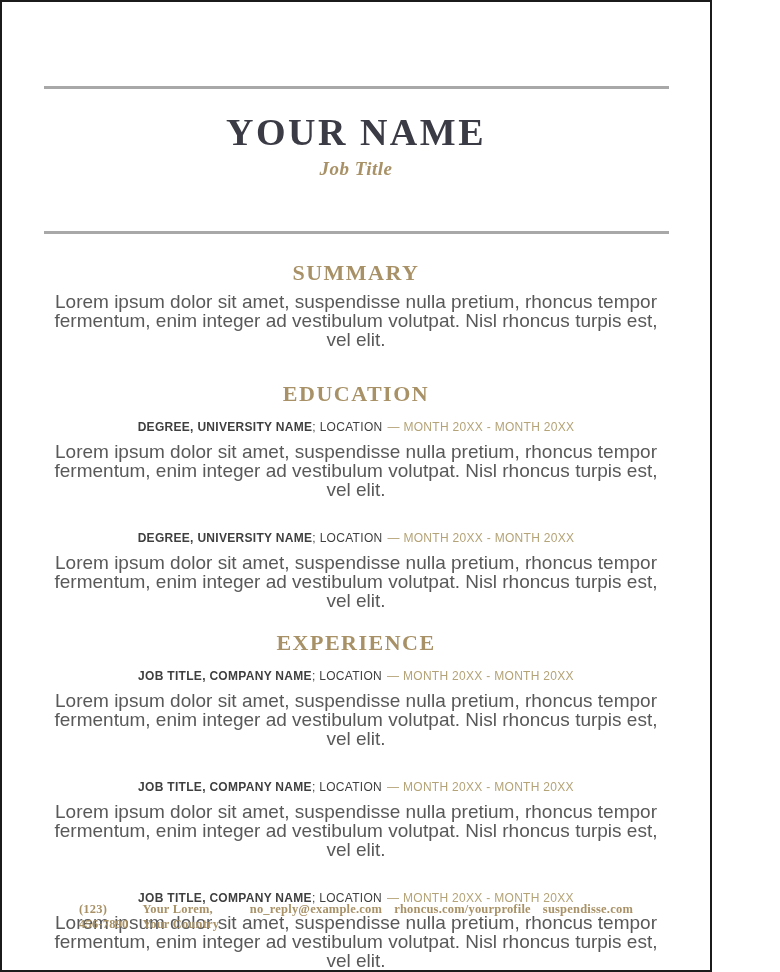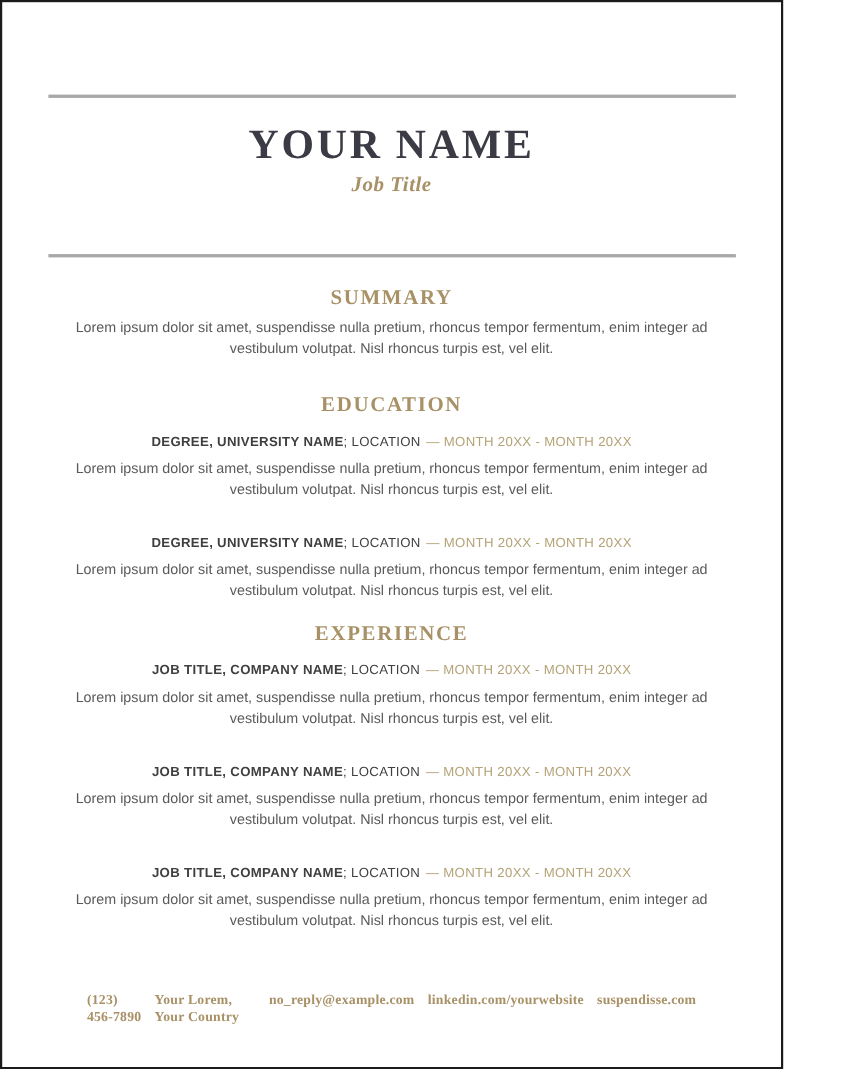--- a/index.html
+++ b/index.html
@@ -57,42 +57,42 @@
 
   
   .section { text-align: center; }
   .section-summary    { margin-top: 26px; }
   .section-education  { margin-top: 32px; }
   .section-experience { margin-top: 20px; }
 
   .section-heading {
     font-family: "Liberation Serif", serif;
     font-weight: 700;
-    font-size: 19px;
+    font-size: 22px;
     line-height: 1.2;
     letter-spacing: 1.5px;
     color: var(--accent-gold);
   }
 
   .entry { margin-top: 13px; }
   .entry + .entry { margin-top: 32px; }
   .section-summary .entry { margin-top: 5px; }
 
   .entry-title {
     font-size: 12px;
     line-height: 15px;
     letter-spacing: 0.3px;
     color: var(--entry-dark);
   }
   .entry-title .t-bold { font-weight: 700; }
   .entry-title .t-dates { color: var(--accent-gold-light); margin-left: 5px; }
 
   .entry-body {
     margin-top: 7px;
-    font-size: 13px;
+    font-size: 19px;
     line-height: 19px;
     color: var(--body-gray);
   }
   .section-summary .entry-body { margin-top: 0; }
 
   
   .footer {
     position: absolute;
     left: 77px;
     right: 77px;
@@ -166,17 +166,17 @@
         </div>
       </section>
 
     </main>
   </div>
 
   <footer class="footer">
     <span>(123) 456-7890</span>
     <span>Your Lorem, Your Country</span>
     <span>no_reply@example.com</span>
-    <span>linkedin.com/yourwebsite</span>
+    <span>rhoncus.com/yourprofile</span>
     <span>suspendisse.com</span>
   </footer>
 
 </div>
 
 </body></html>

